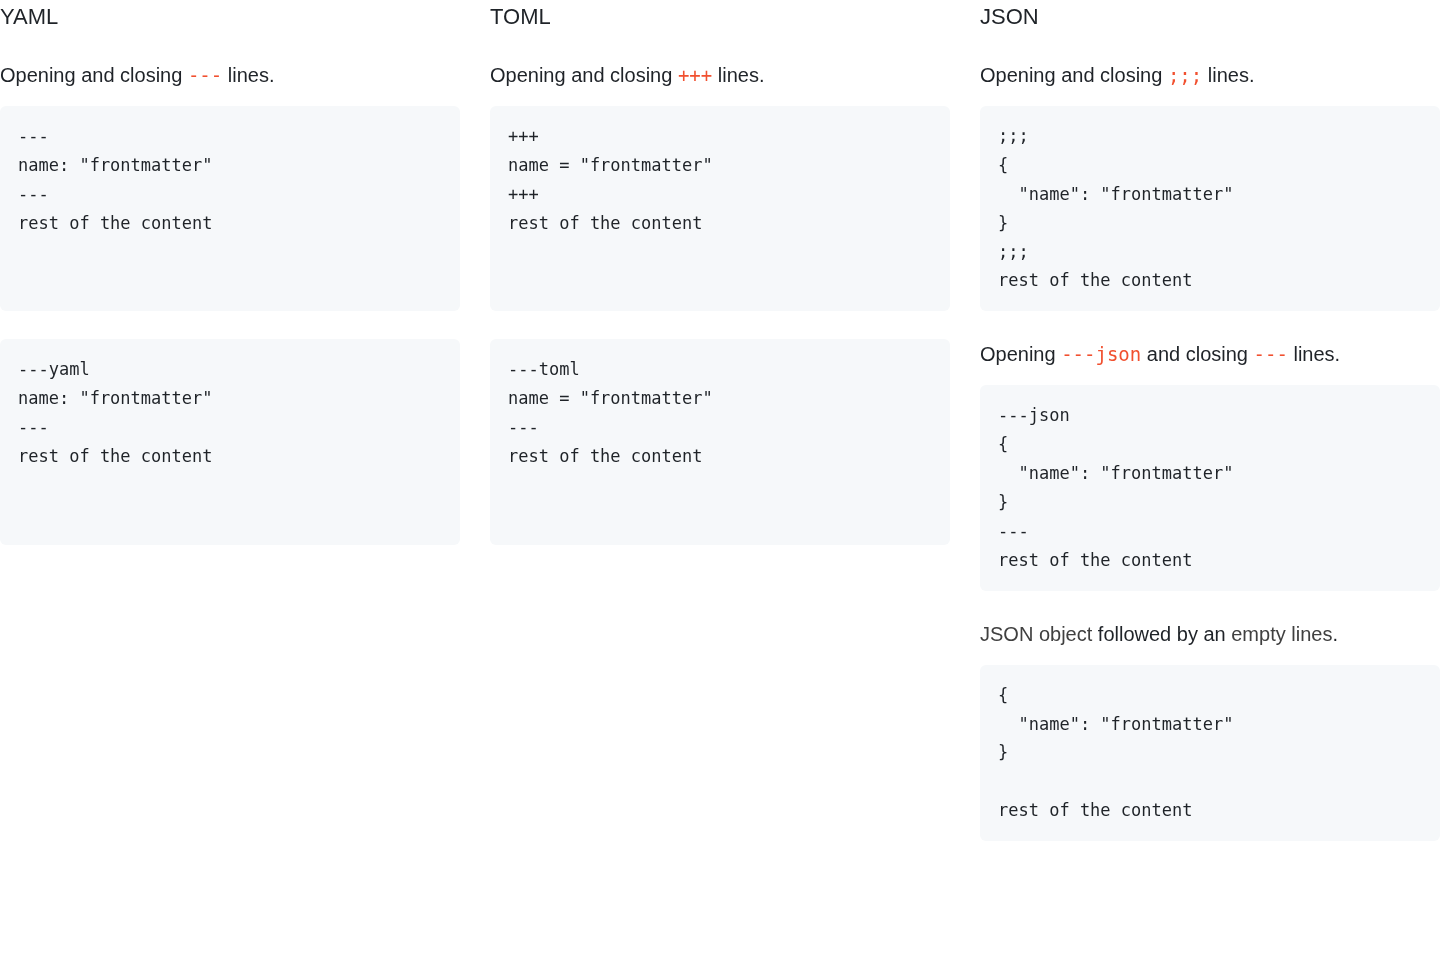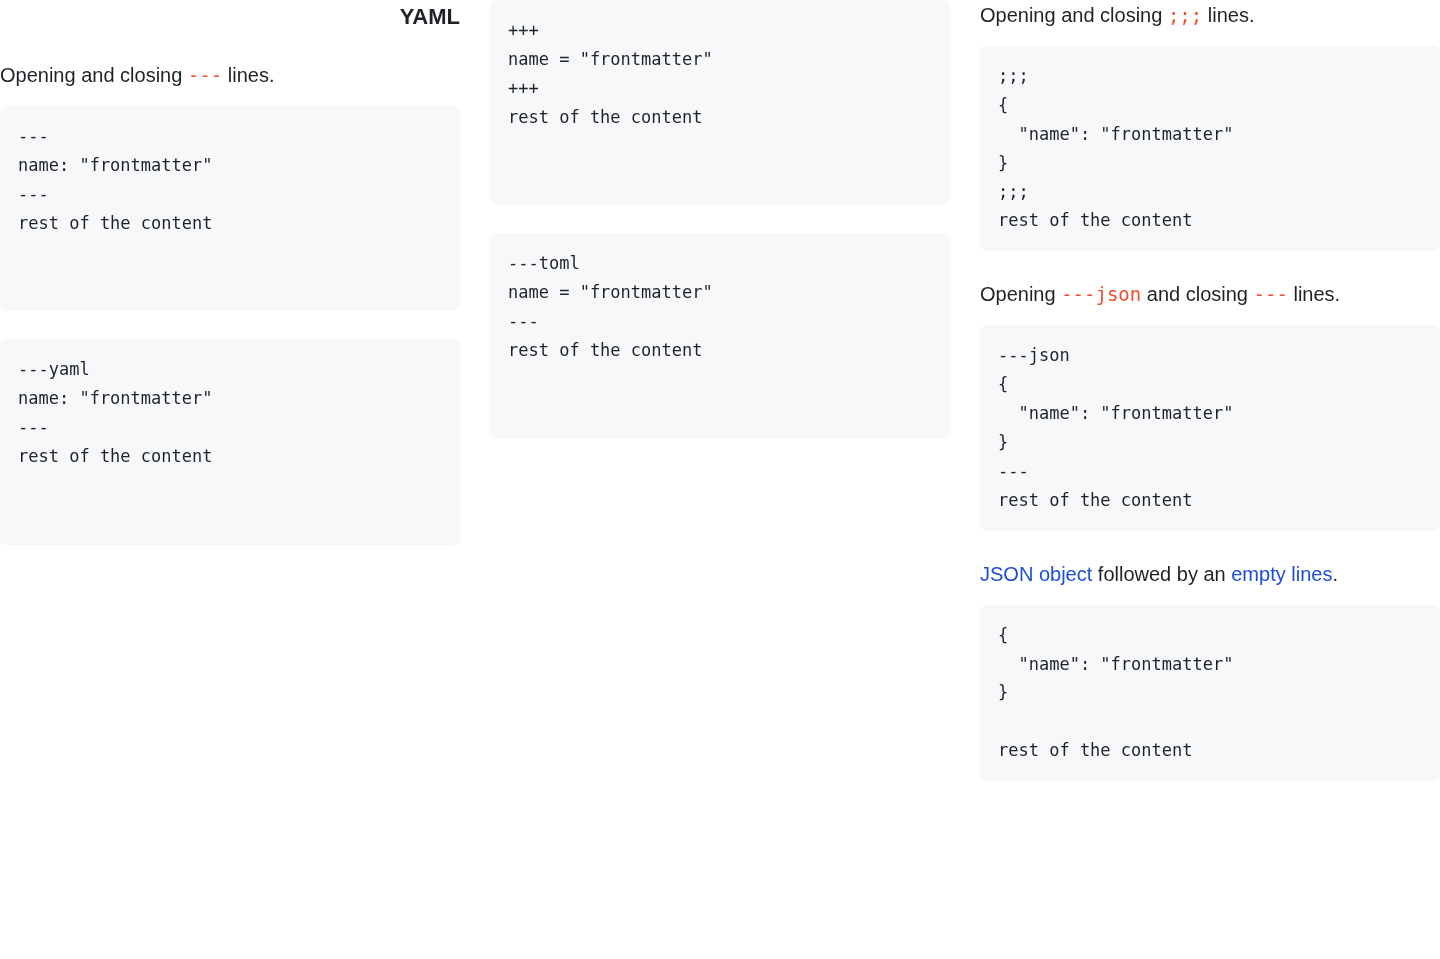--- a/index.html
+++ b/index.html
@@ -19,37 +19,36 @@
       grid-template-columns: repeat(3, 1fr);
       gap: 0 30px;
       padding: 0;
     }
     .col {
       display: flex;
       flex-direction: column;
     }
     .heading {
       font-size: 22px;
-      font-weight: 700;
+      font-weight: 400;
       margin-bottom: 30px;
       margin-top: 4px;
-      text-align: right;
     }
     .desc {
       font-size: 20px;
       line-height: 1.5;
       margin-bottom: 16px;
     }
     .desc code {
       font-family: ui-monospace, SFMono-Regular, "SF Mono", Menlo, Consolas, monospace;
       color: #f1502f;
       font-size: 19px;
     }
     .desc .link {
-      color: #1d4ed8;
+      color: #404040;
     }
     .codeblock {
       background: #f6f8fa;
       border-radius: 6px;
       padding: 16px 18px;
       font-family: ui-monospace, SFMono-Regular, "SF Mono", Menlo, Consolas, monospace;
       font-size: 17px;
       line-height: 1.7;
       white-space: pre;
       color: #1f2328;
@@ -77,37 +76,42 @@
 
     <div class="codeblock">---yaml
 name: "frontmatter"
 ---
 rest of the content
 
  </div>
   </div>
 
   <div class="col">
+    <h3 class="heading">TOML</h3>
 
+    <p class="desc">
+      <span>Opening and closing </span><code>+++</code><span> lines.</span>
+    </p>
     <div class="codeblock">+++
 name = "frontmatter"
 +++
 rest of the content
 
  </div>
 
     <div class="codeblock">---toml
 name = "frontmatter"
 ---
 rest of the content
 
  </div>
   </div>
 
   <div class="col">
+    <h3 class="heading">JSON</h3>
 
     <p class="desc">
       <span>Opening and closing </span><code>;;;</code><span> lines.</span>
     </p>
     <div class="codeblock">;;;
 {
   "name": "frontmatter"
 }
 ;;;
 rest of the content</div>

